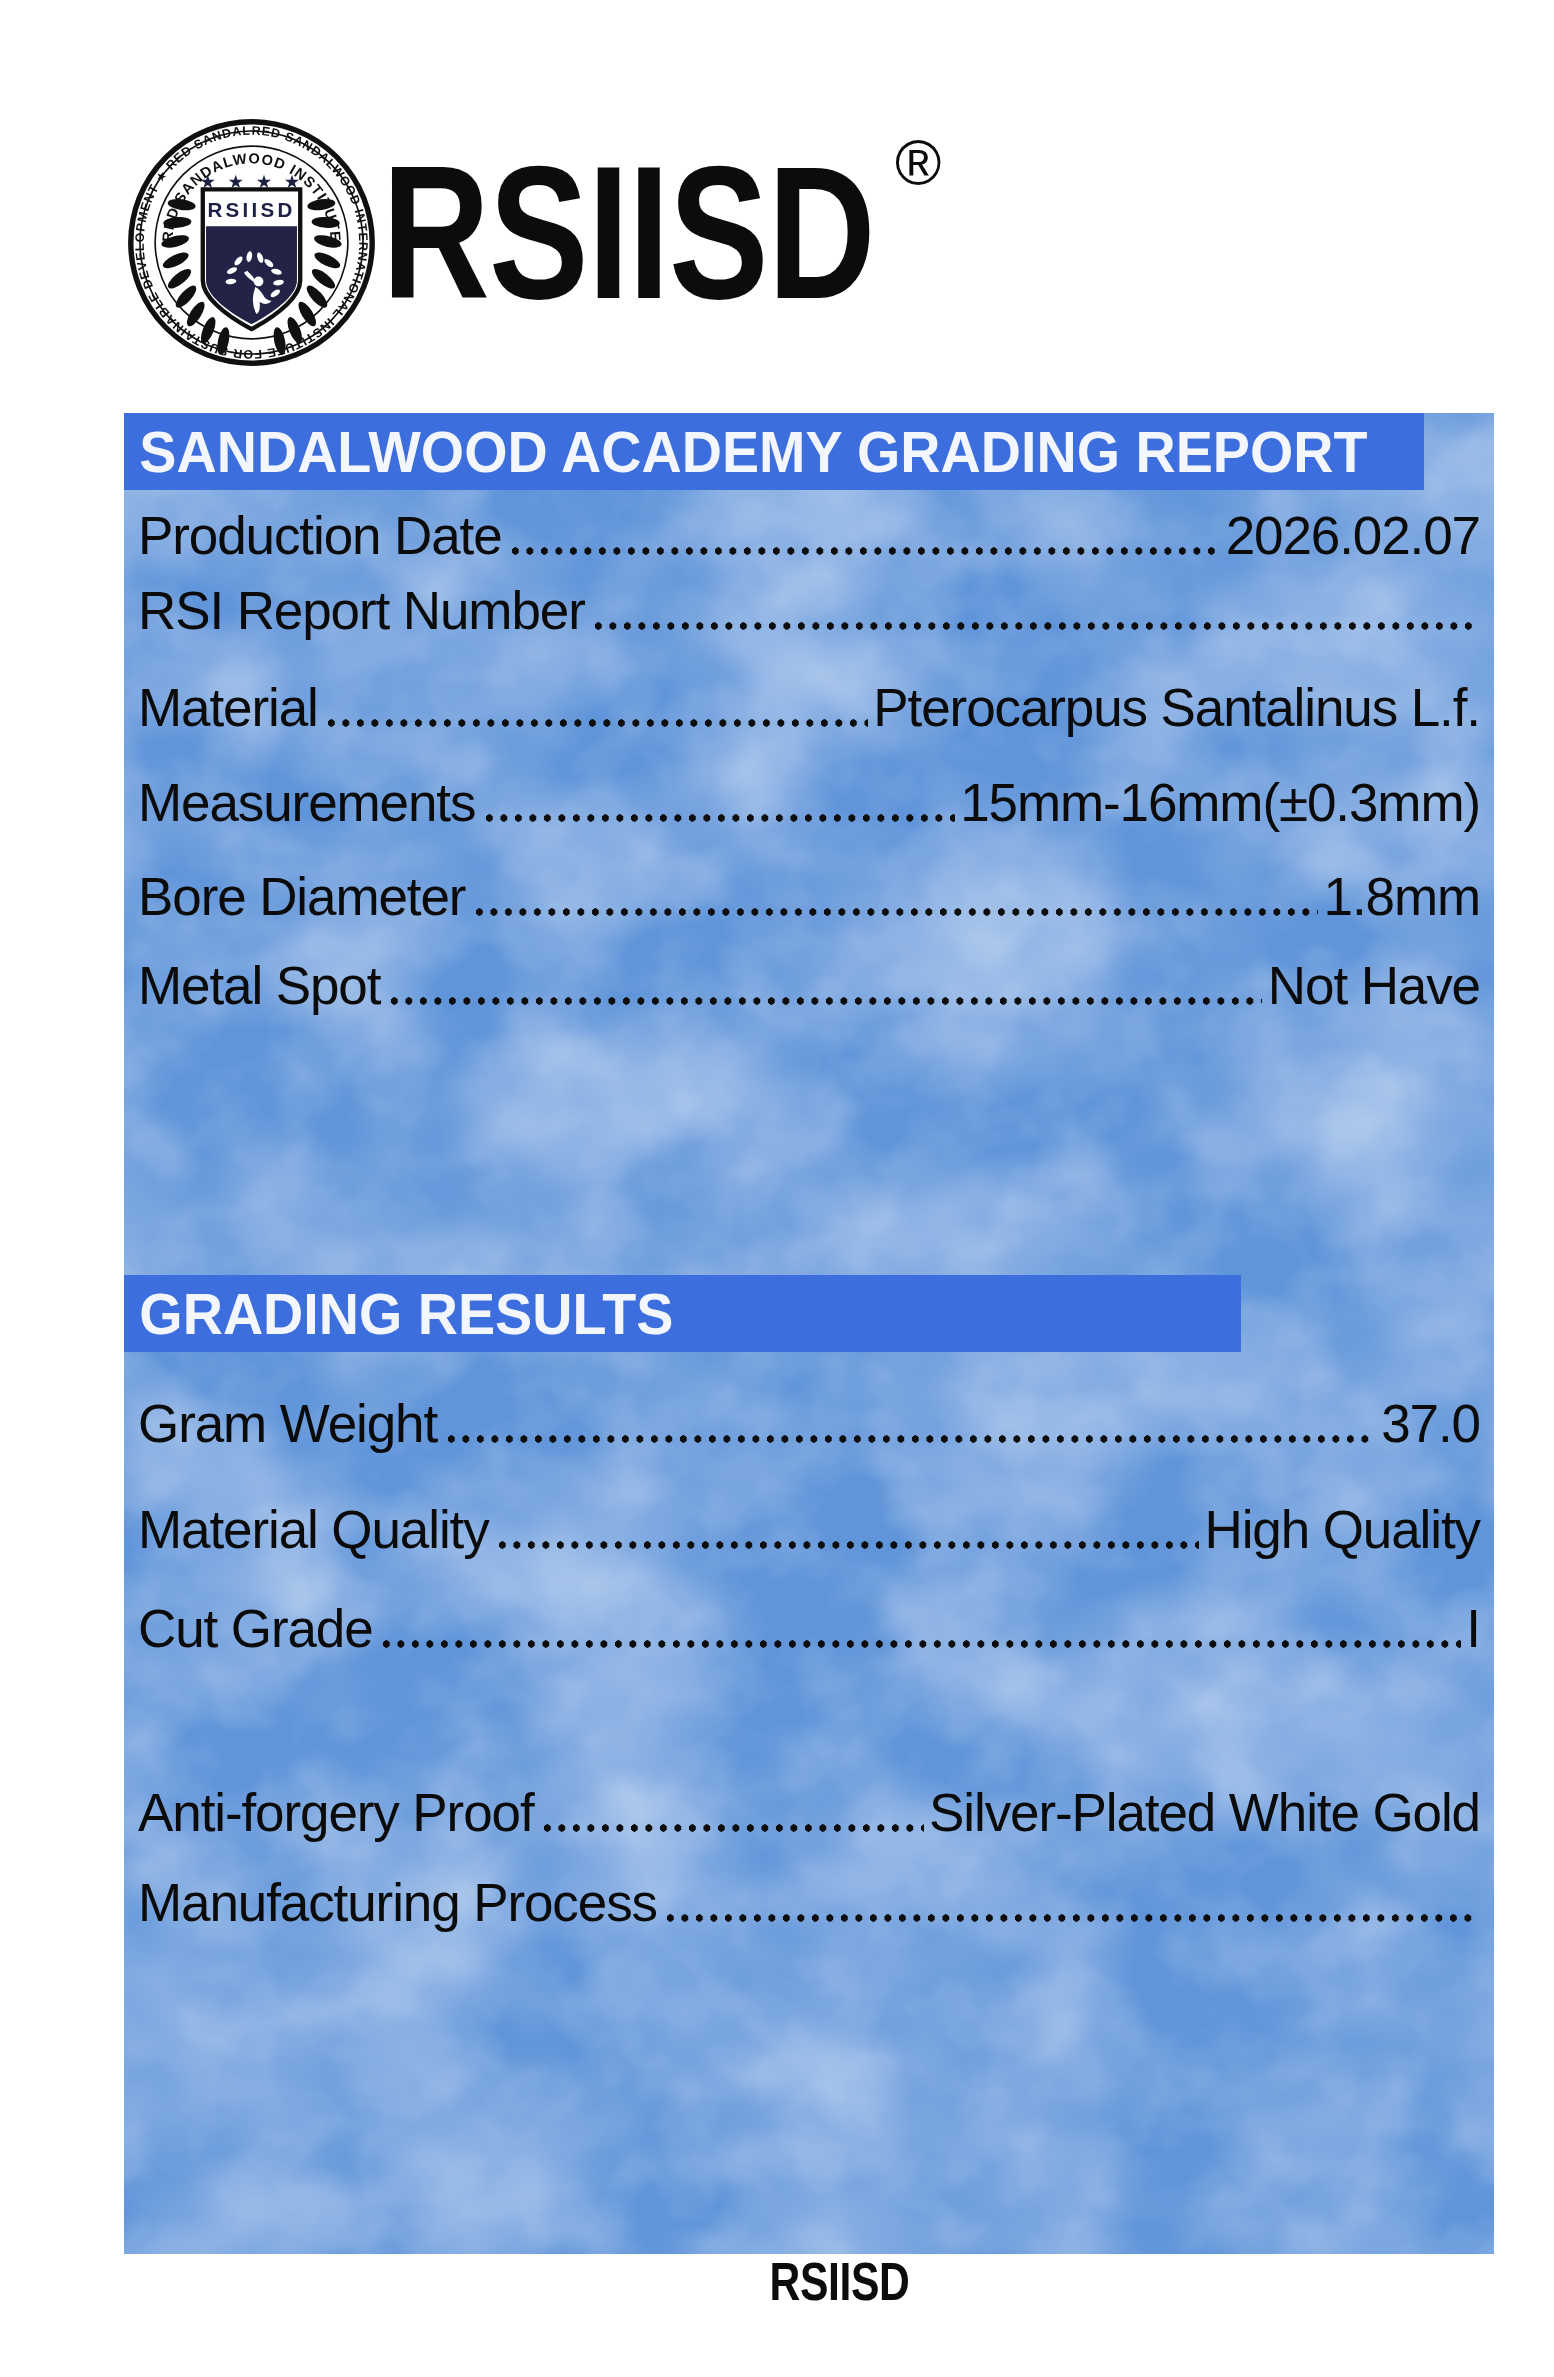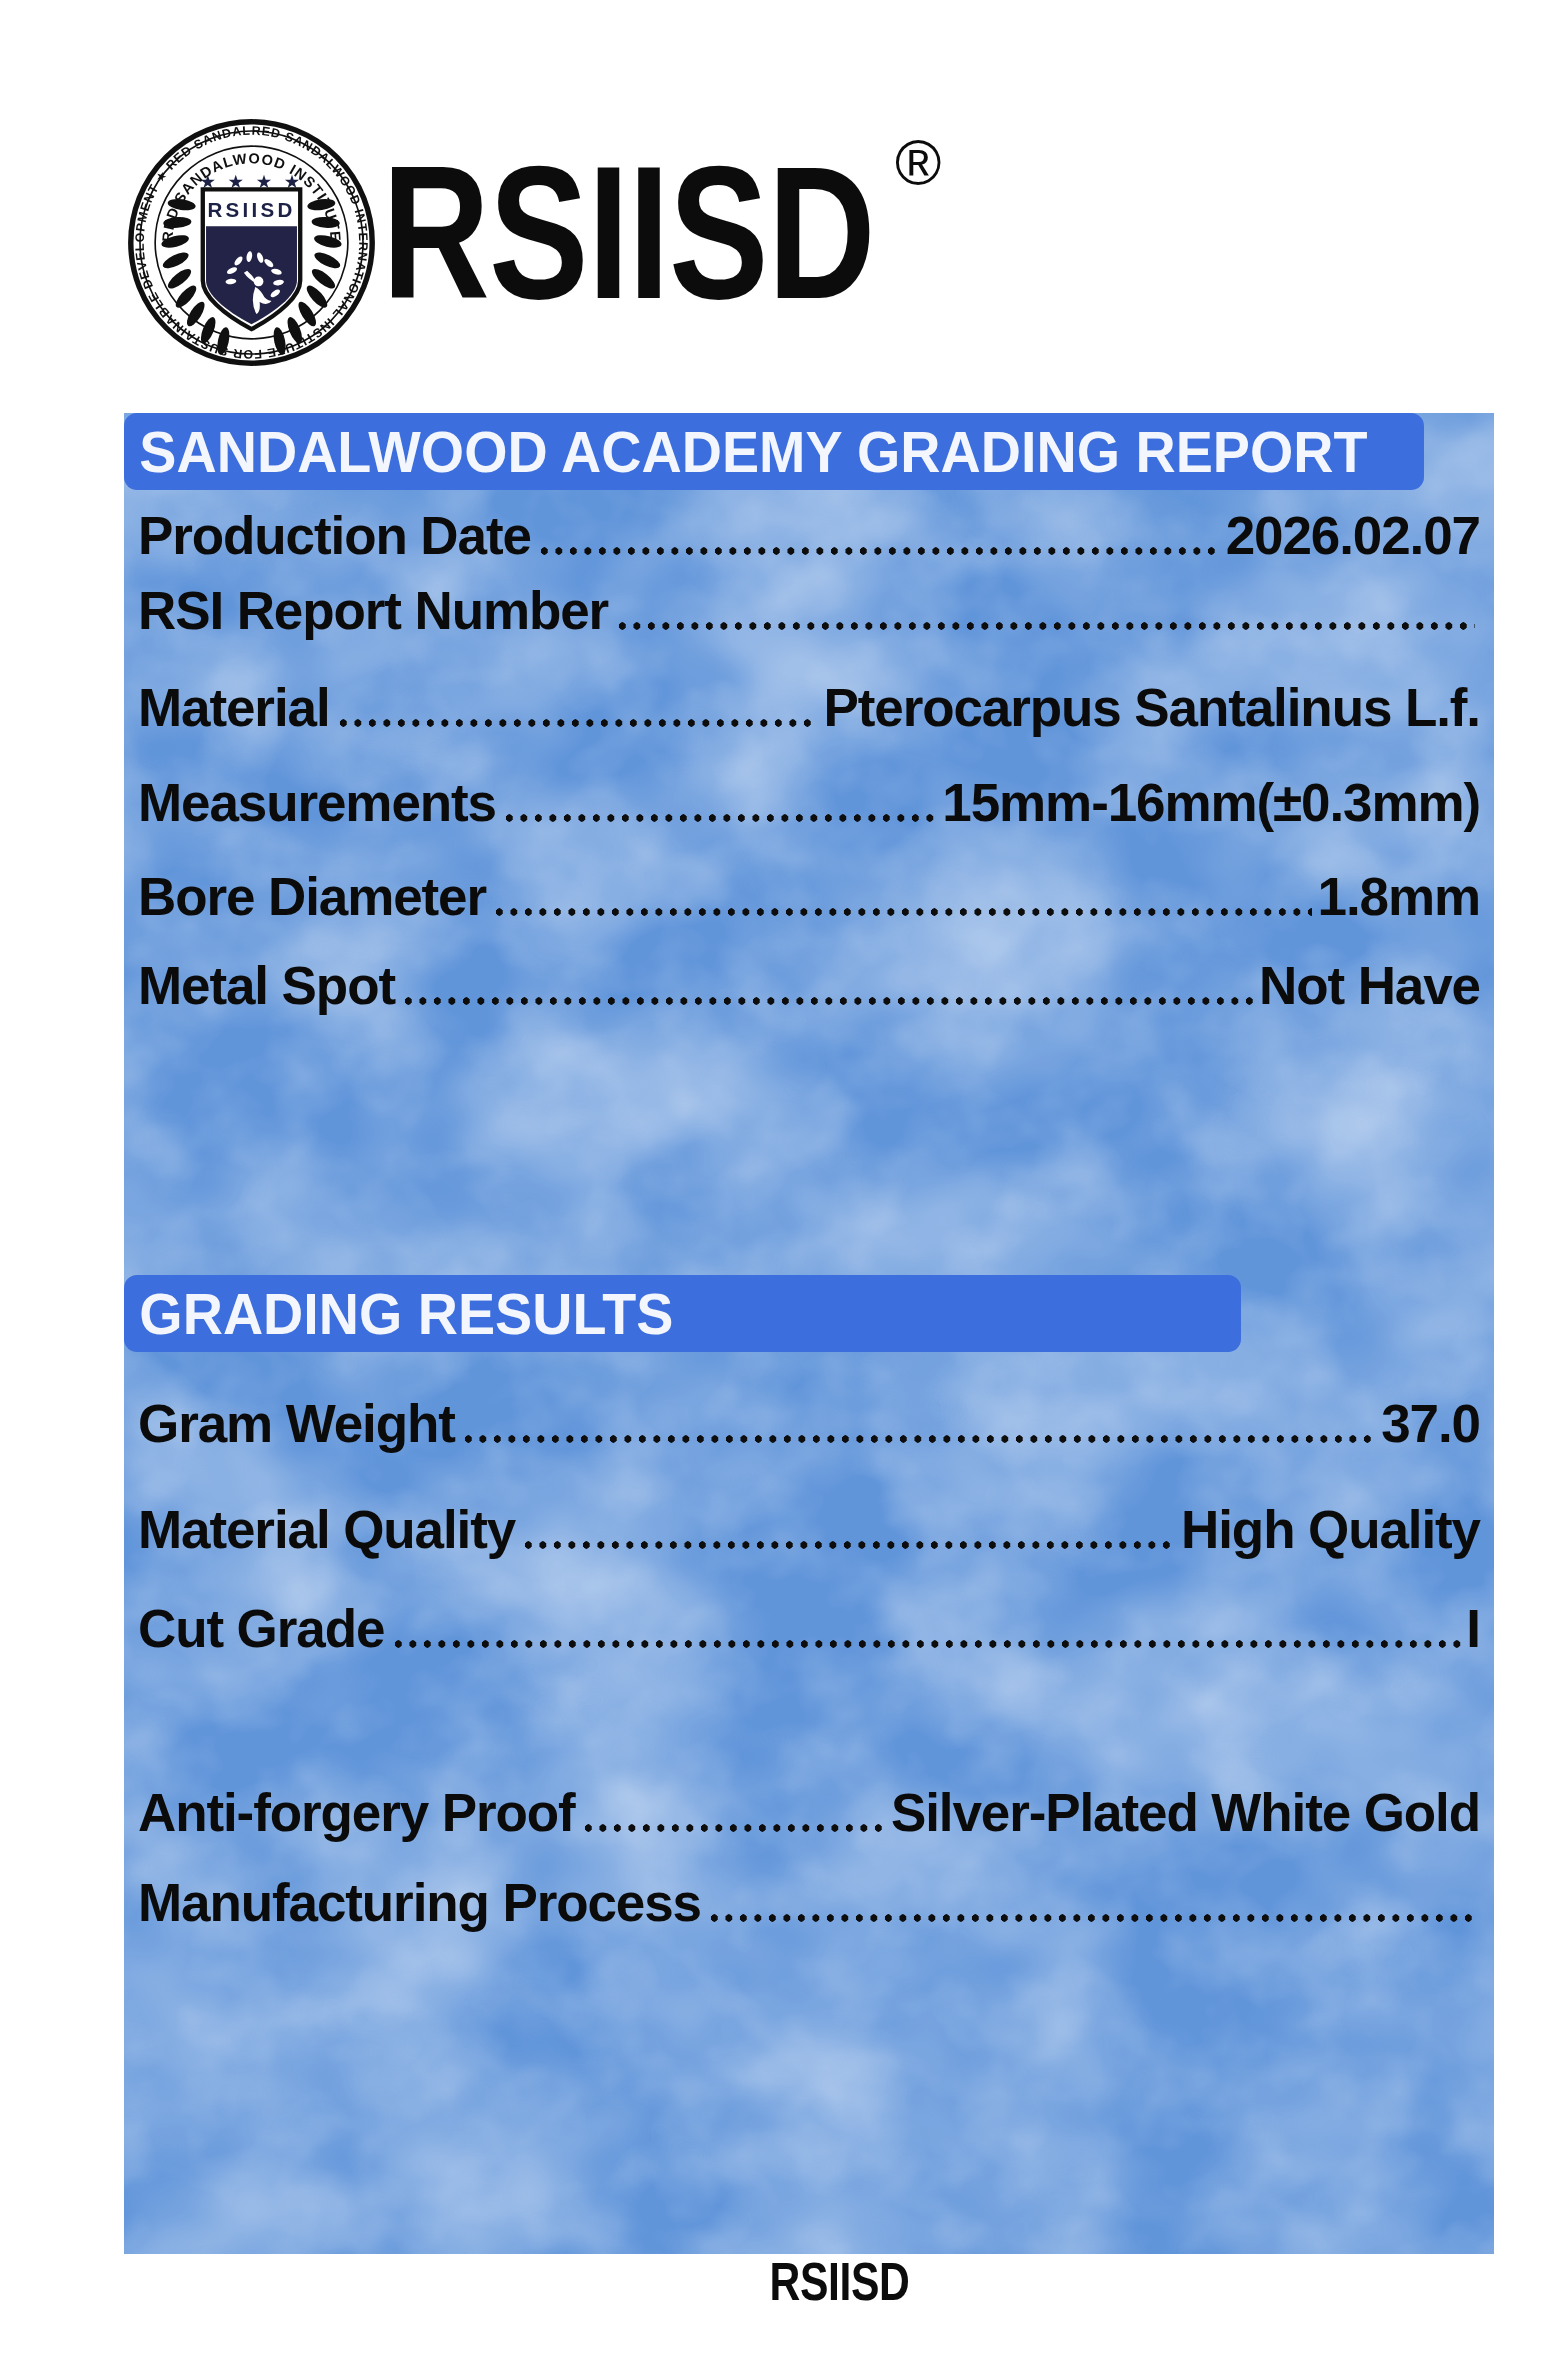--- a/index.html
+++ b/index.html
@@ -16,35 +16,35 @@
   }
   .reg{
     position:absolute;left:895px;top:132px;font-size:63px;line-height:1;
     color:#0c0c0c;font-weight:400;
   }
   
   .panel{position:absolute;left:124px;top:413px;width:1370px;height:1841px}
   .tex{position:absolute;left:0;top:0;width:100%;height:100%;display:block}
   .hbar{
     position:absolute;left:0;height:77px;background:#3c6edd;
-    display:flex;align-items:center;overflow:hidden;border-radius:13px;
+    display:flex;align-items:center;overflow:hidden;
   }
   .hbar-1{top:0;width:1300px}
   .hbar-2{top:862px;width:1117px}
   .hbar .t{
     font-size:58px;font-weight:700;color:#f3f6fc;padding-left:16px;
     white-space:nowrap;transform:scaleX(.96);transform-origin:left center;
     letter-spacing:0;
   }
   .row{
     position:absolute;left:0;width:1370px;height:65px;padding:0 14px;
     box-sizing:border-box;display:flex;align-items:flex-end;
   }
   .lbl,.val{
-    font-size:53px;font-weight:700;color:#0b0b0b;letter-spacing:-1.1px;
+    font-size:53px;font-weight:400;color:#0b0b0b;letter-spacing:-1.1px;
     line-height:63px;white-space:nowrap;margin-top:12px;
   }
   .leader{
     flex:1;height:63px;margin:0 5.4px;min-width:16px;
     background-image:radial-gradient(circle,#0d0d0d 3.5px,rgba(0,0,0,0) 3.8px);
     background-size:14.5px 8px;background-repeat:repeat-x;
     background-position:left 1.1px bottom 12px;
   }
   
   .r1{top:89px}.r2{top:164px}.r3{top:261px}.r4{top:356px}.r5{top:450px}.r6{top:539px}

